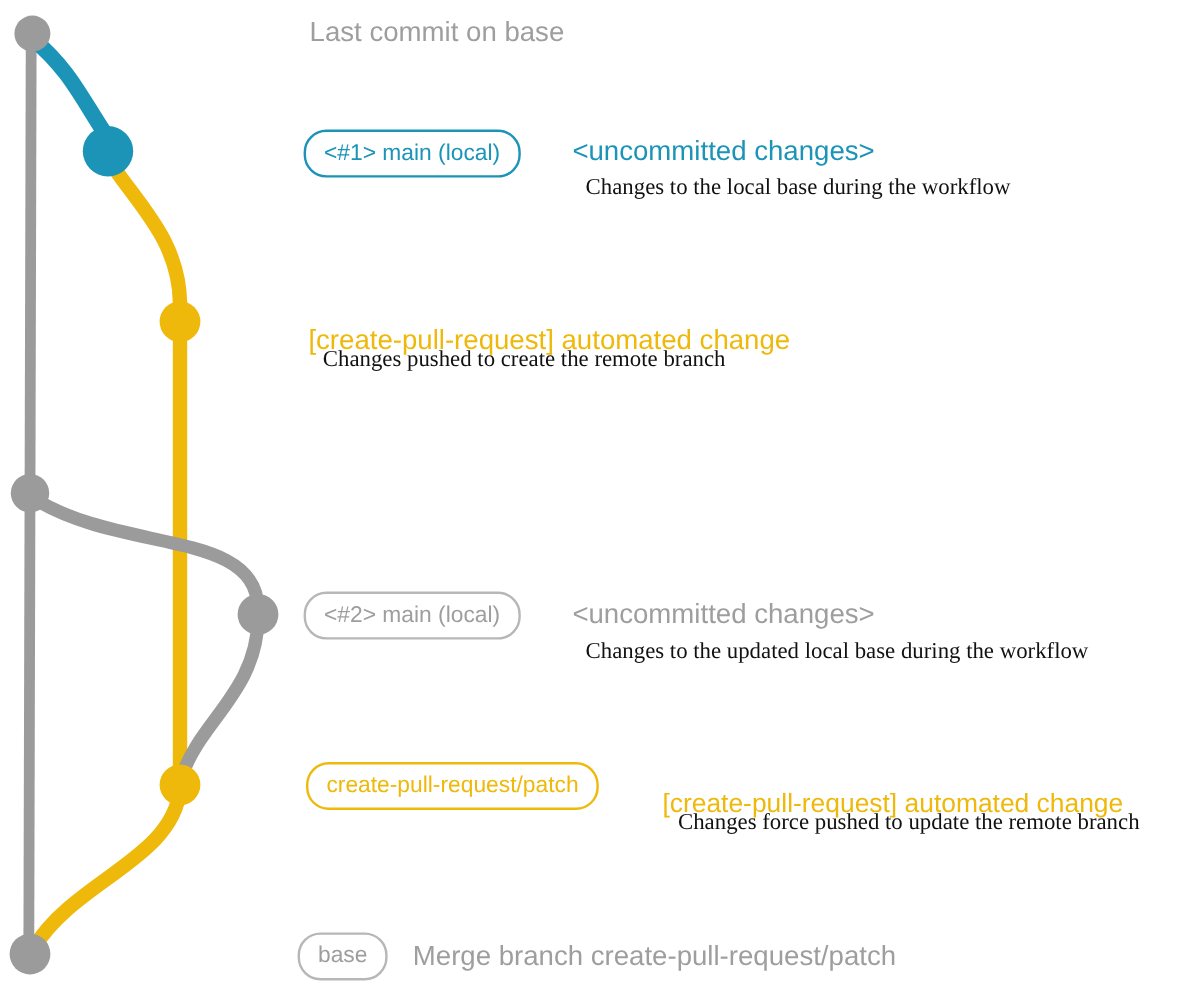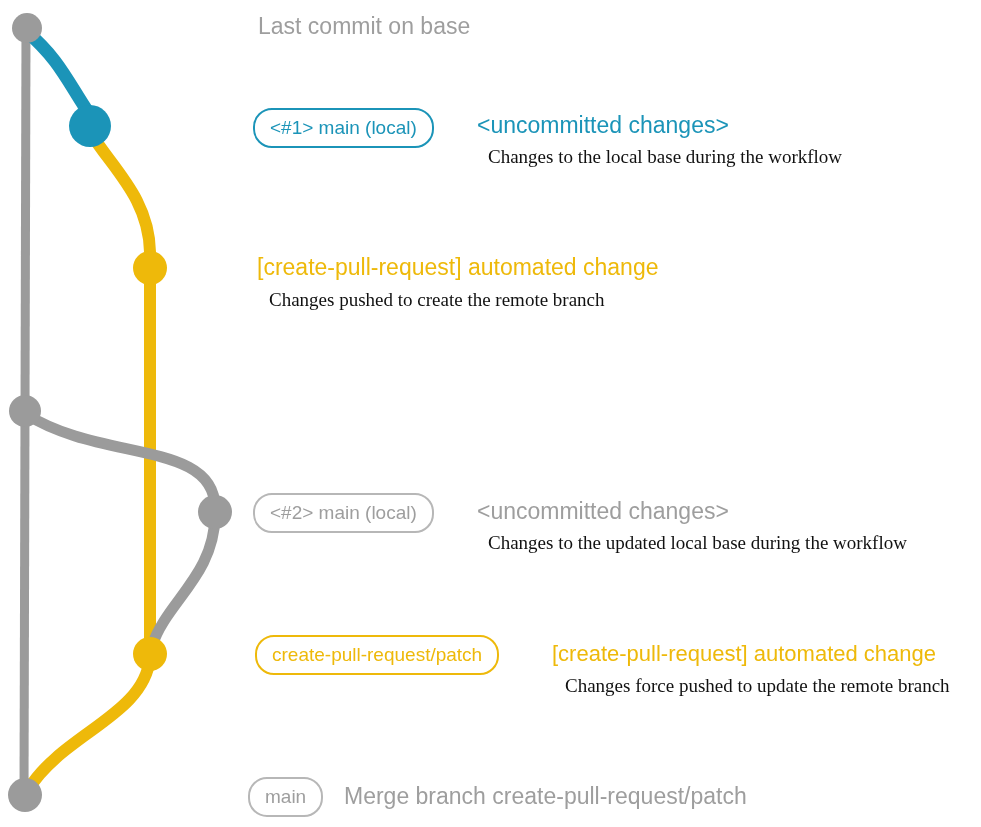--- a/index.html
+++ b/index.html
@@ -27,21 +27,21 @@
   .fill-teal{fill:var(--teal);}
   .fill-yellow{fill:var(--yellow);}
   .label{
     position:absolute;
     font-size:23px;
     line-height:27px;
     white-space:nowrap;
   }
   .label.gray{color:var(--gray_text);}
   .label.teal{color:var(--teal);}
-  .label.yellow{color:var(--yellow);}
+  .label.yellow{color:var(--yellow);margin-top:16px;}
   .caption{
     position:absolute;
     font-family:"Liberation Serif",serif;
     font-size:19px;
     line-height:23px;
     color:var(--black);
     white-space:nowrap;
     text-align:center;
   }
   .badge{
@@ -99,16 +99,16 @@
 
 
   <div class="badge gray" style="left:253px;top:493px">&lt;#2&gt; main (local)</div>
   <div class="label gray" style="left:477px;top:498px">&lt;uncommitted changes&gt;</div>
   <div class="caption" style="left:488px;top:531px">Changes to the updated local base during the workflow</div>
 
   <div class="badge yellow" style="left:255px;top:635px">create-pull-request/patch</div>
   <div class="label yellow" style="left:552px;top:640px;font-size:22px">[create-pull-request] automated change</div>
   <div class="caption" style="left:565px;top:674px">Changes force pushed to update the remote branch</div>
 
-  <div class="badge gray" style="left:248px;top:777px">main</div>
+  <div class="badge gray" style="left:248px;top:777px">base</div>
   <div class="label gray" style="left:344px;top:783px">Merge branch create-pull-request/patch</div>
 
 </div>
 
 </body></html>

